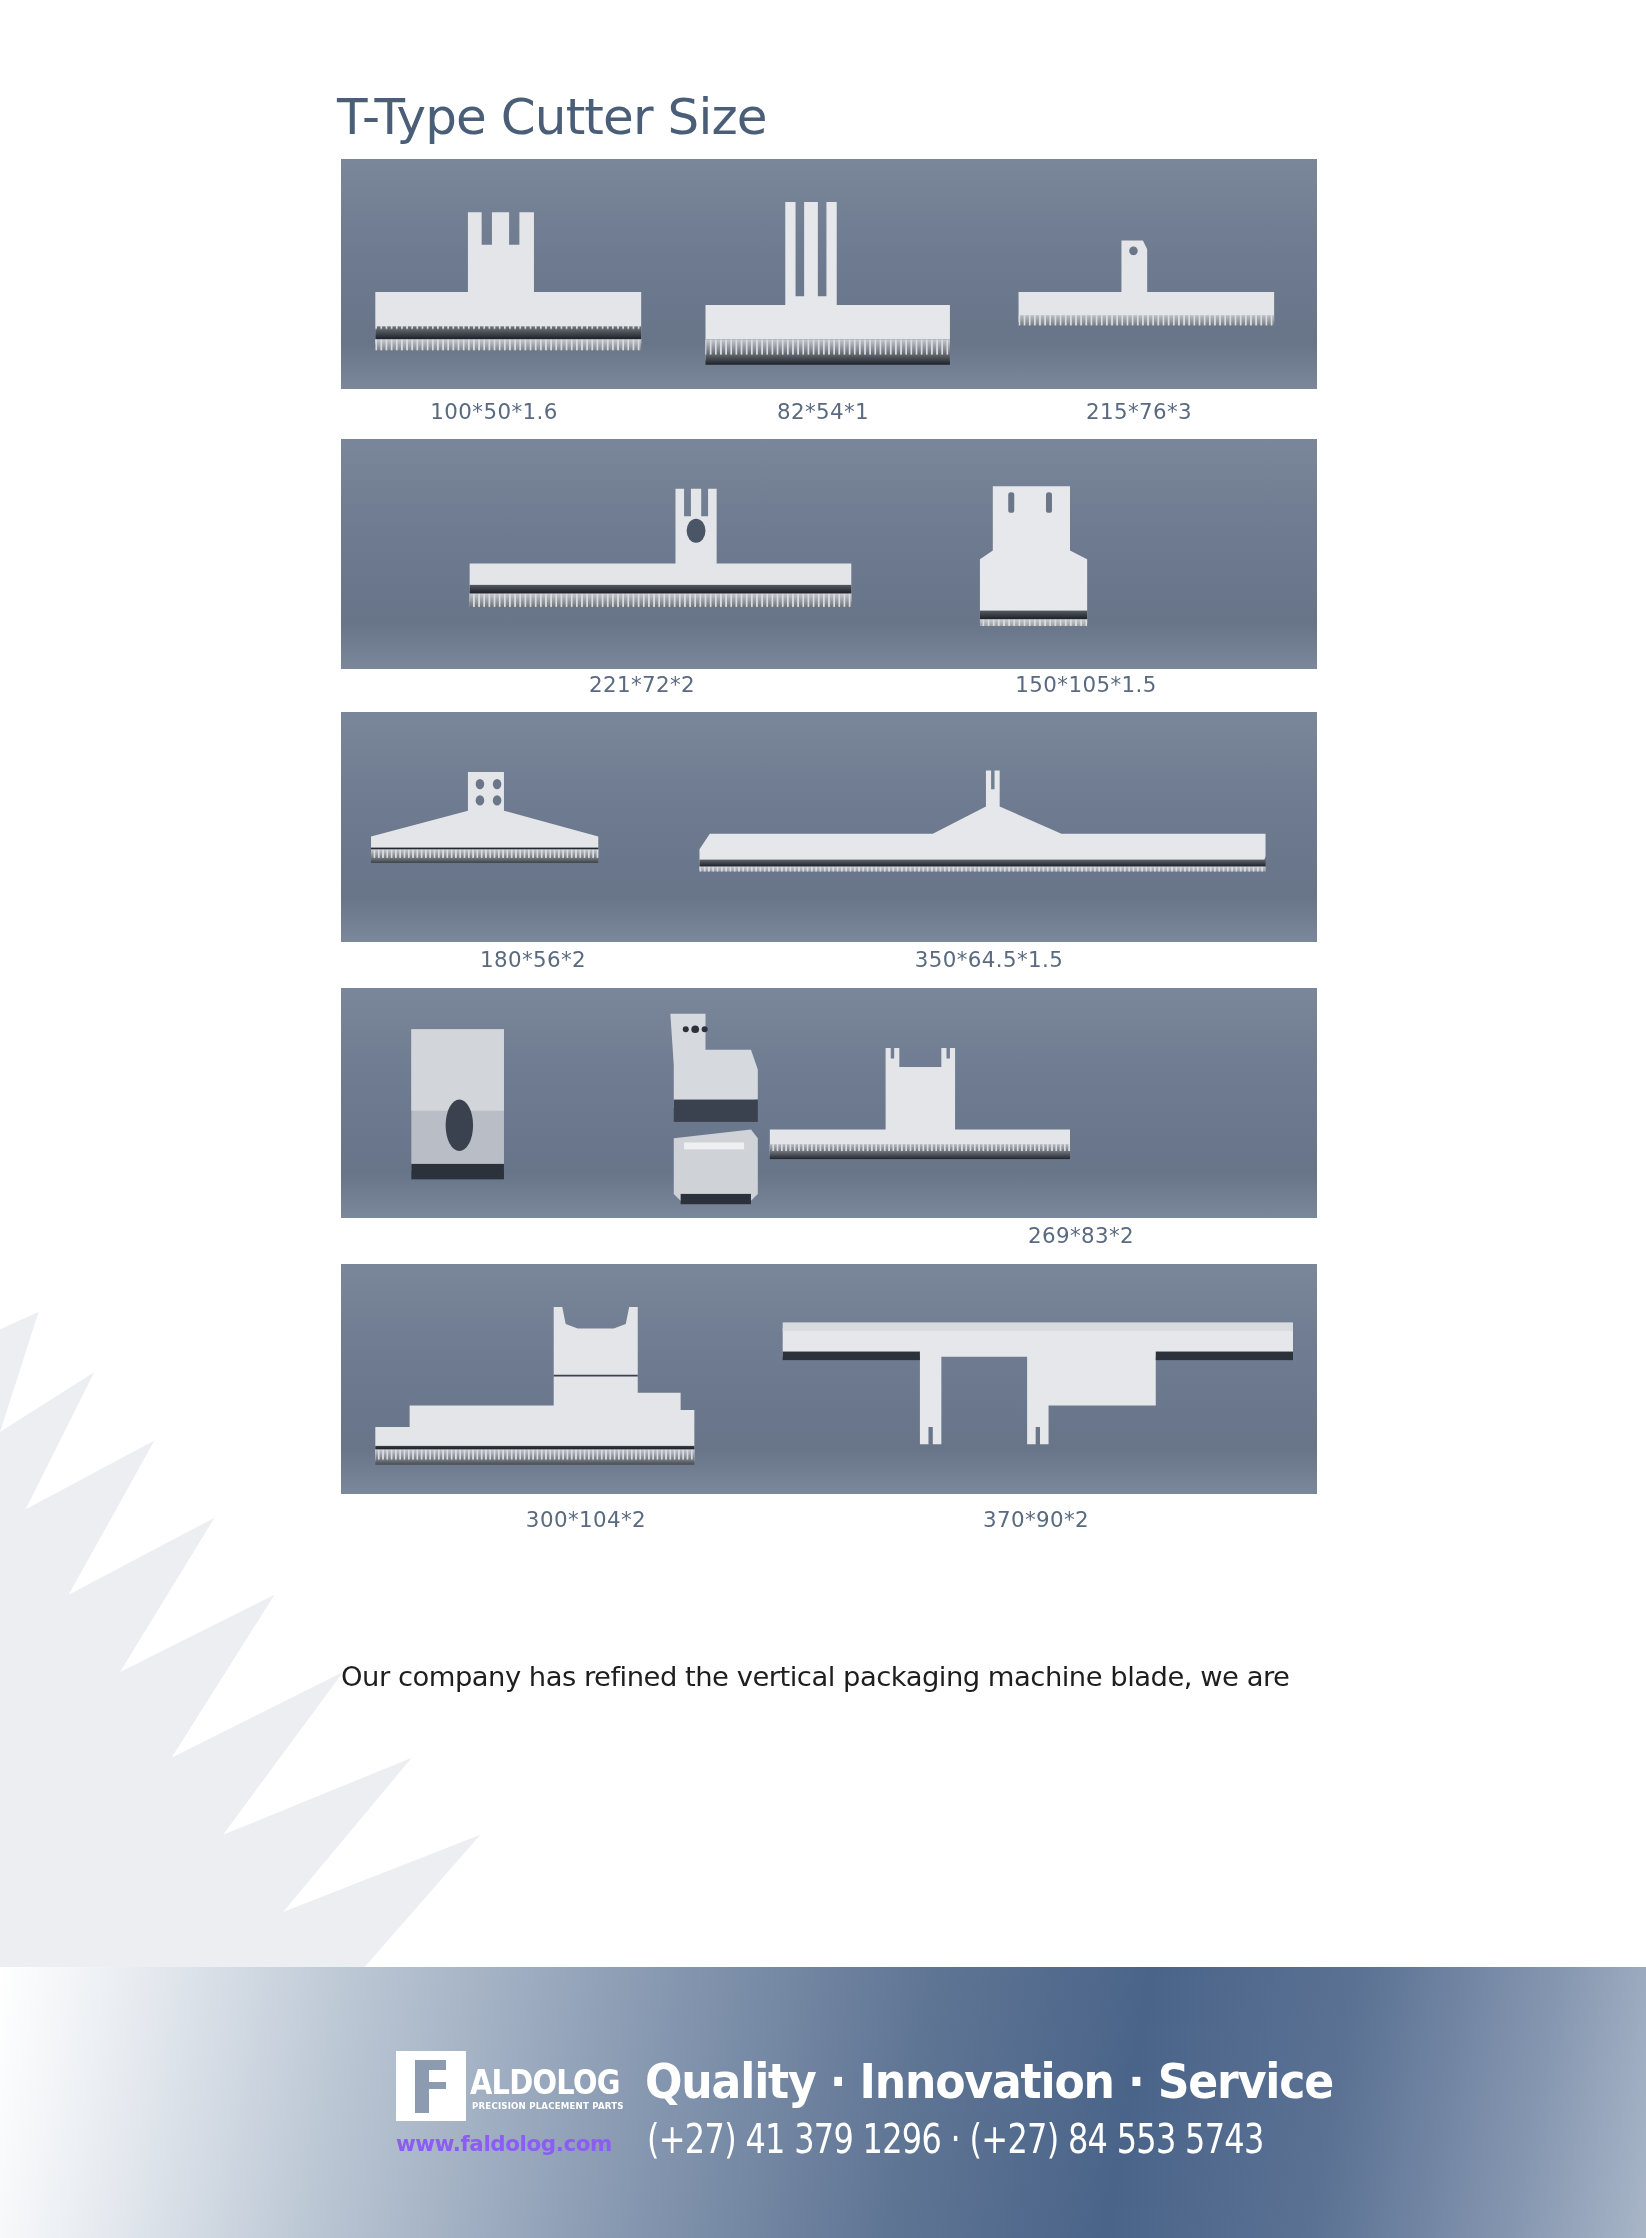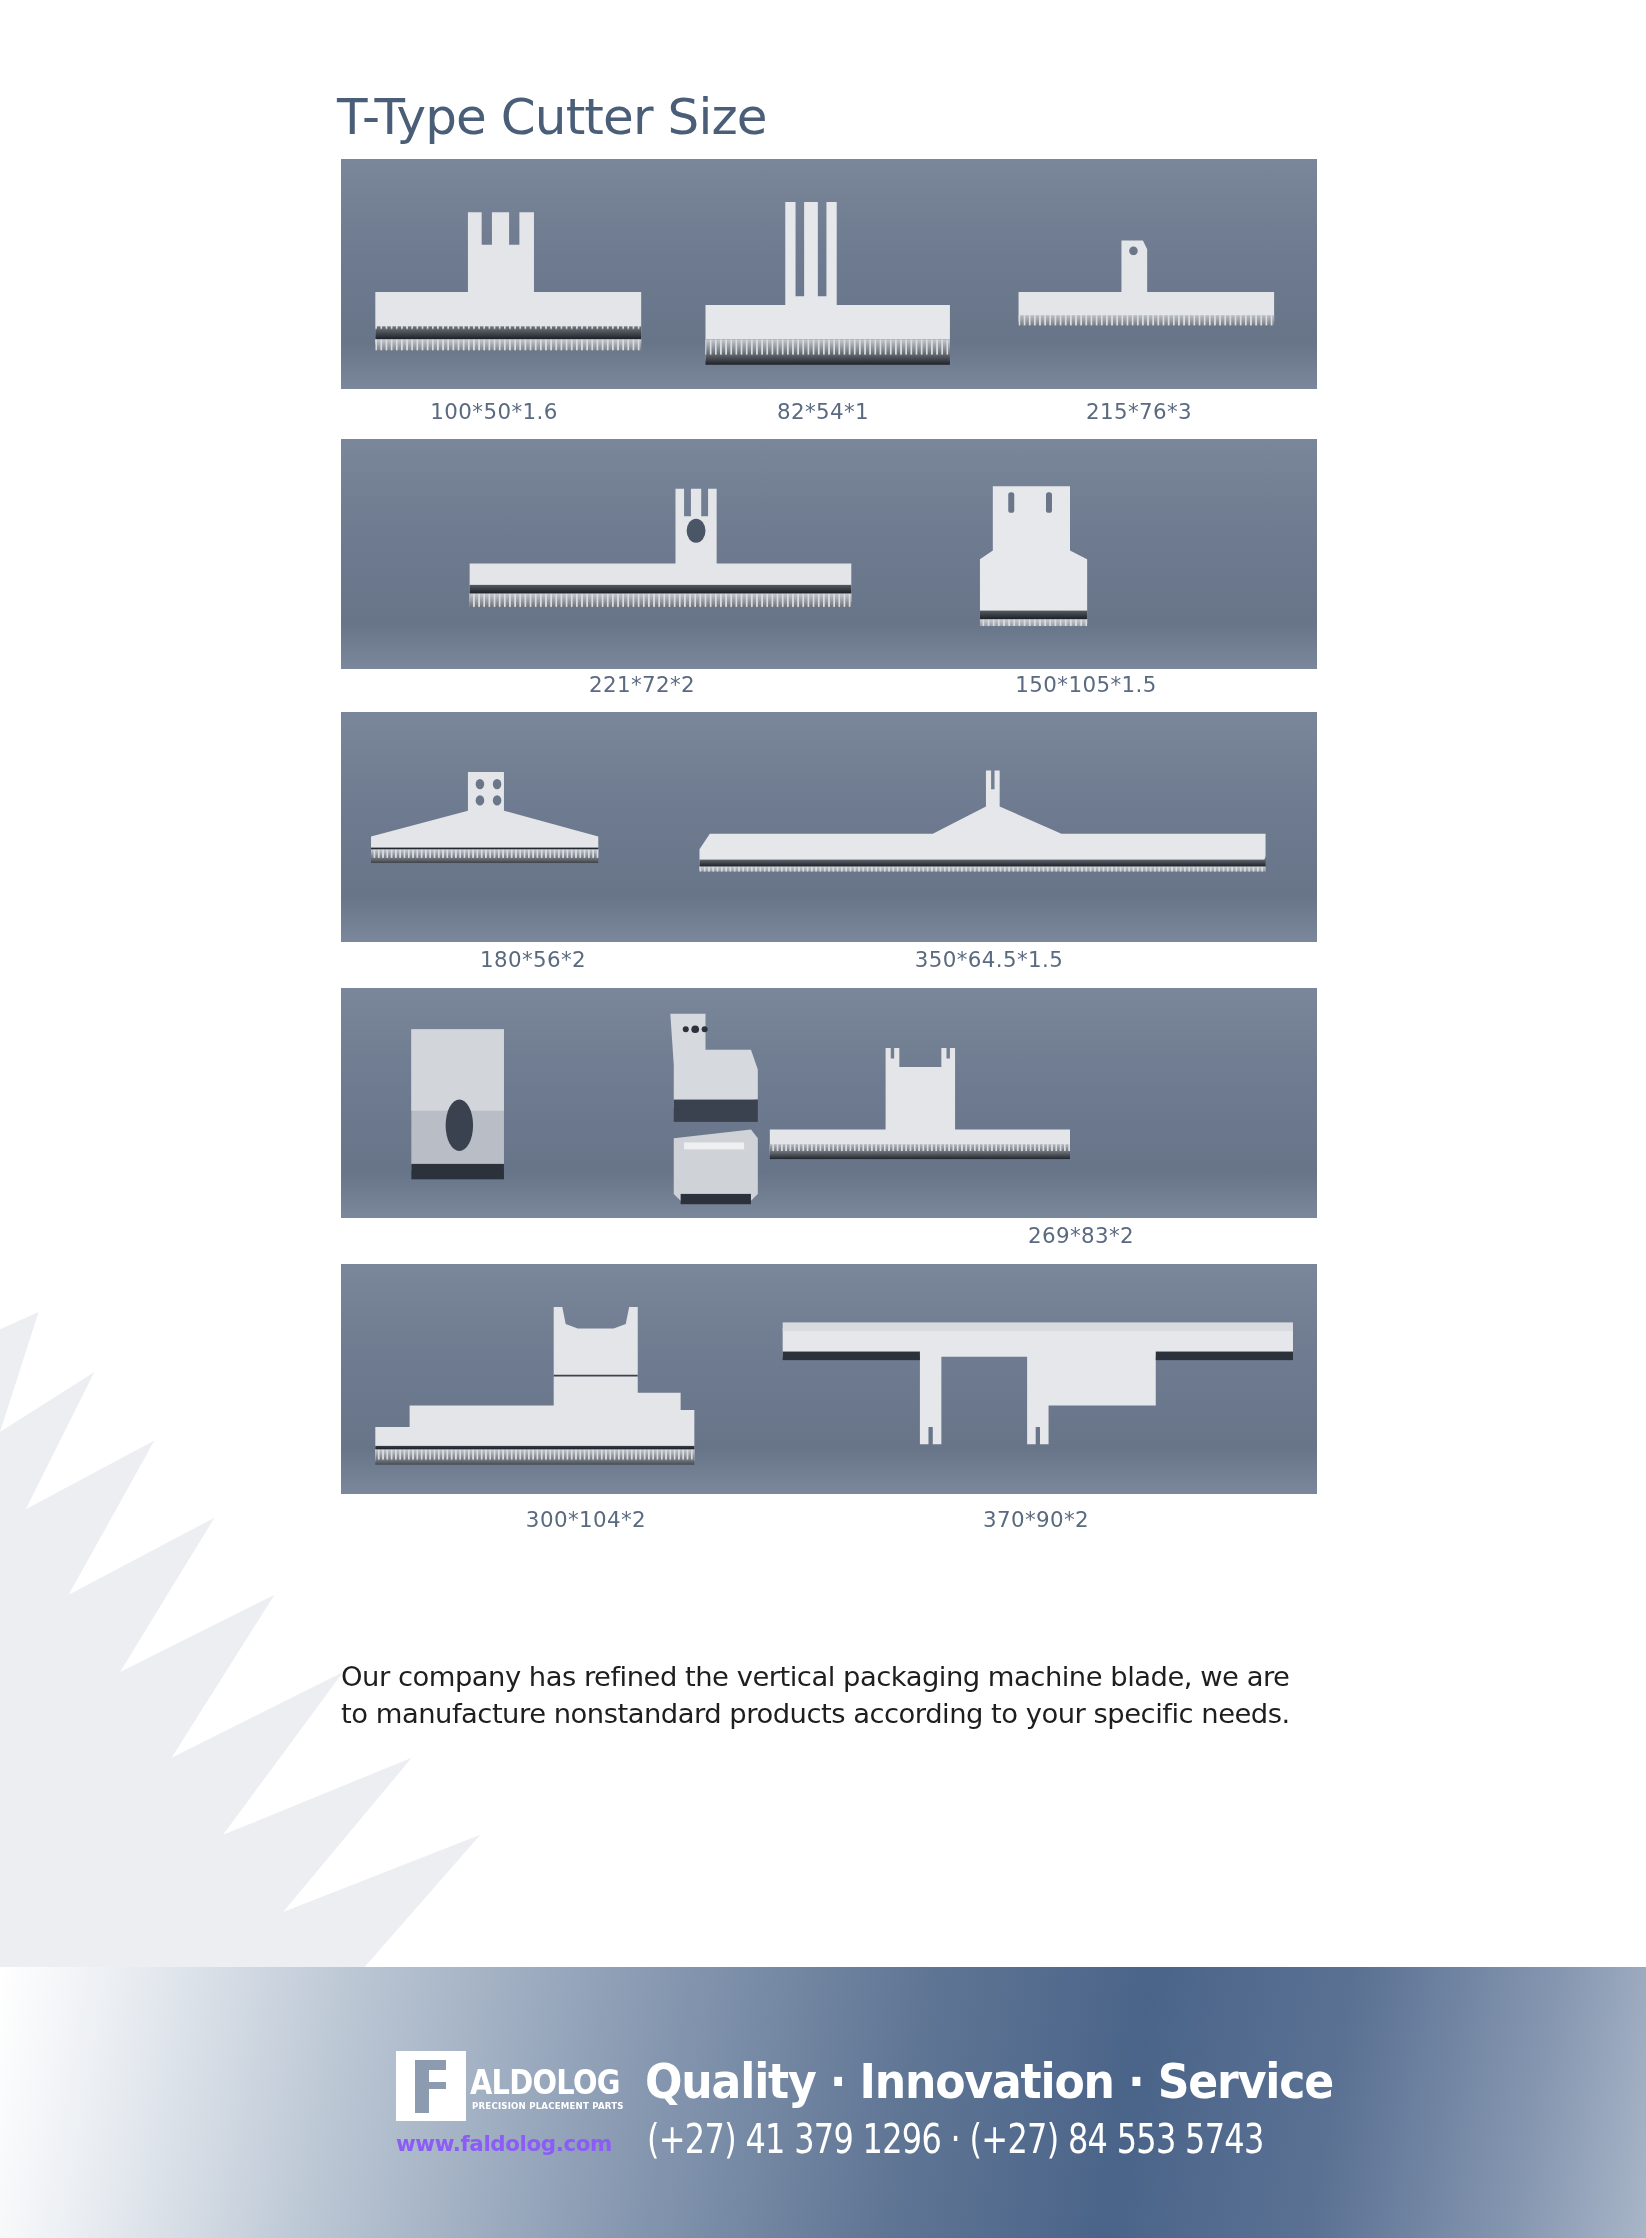--- a/index.html
+++ b/index.html
@@ -212,21 +212,20 @@
         <rect x="3" width="2" height="12" fill="#d8dbe0"></rect>
       </pattern>
     </defs>
   </svg>
 </div>
 <div class="caption" style="left:586px; top:1507px;">300*104*2</div>
 <div class="caption" style="left:1036px; top:1507px;">370*90*2</div>
 
 <div class="body-text">
   <div>Our company has refined the vertical packaging machine blade,  we are</div>
-  <div>to manufacture nonstandard products according to your specific needs.</div>
 </div>
 
 <div class="footer"></div>
 <div class="logo-box">
   <div class="f-glyph"></div>
   <div class="f-cut1"></div>
   <div class="f-cut2"></div>
 </div>
 <div class="logo-word">ALDOLOG</div>
 <div class="logo-sub">PRECISION PLACEMENT PARTS</div>

